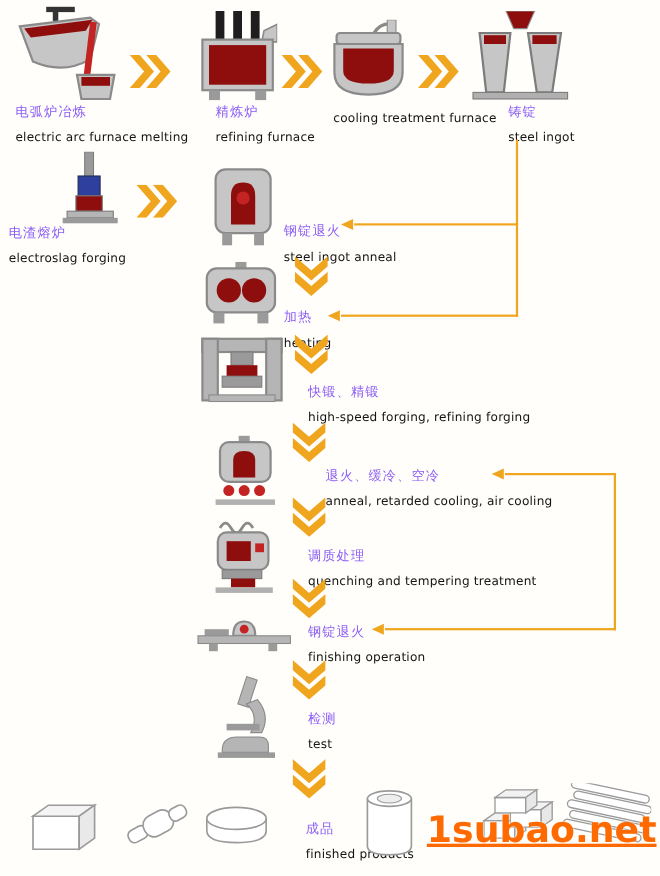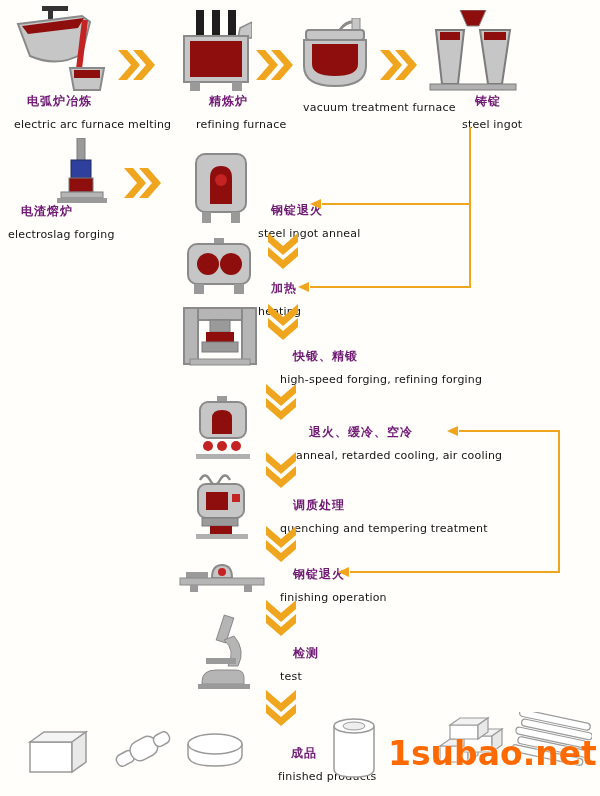--- a/index.html
+++ b/index.html
@@ -1,28 +1,28 @@
 <!DOCTYPE html>
 <html><head>
 <meta charset="utf-8">
 <style>
   * { margin:0; padding:0; box-sizing:border-box; }
   html,body { background:#ffffff; }
   body { font-family:"DejaVu Sans","Liberation Sans",sans-serif; }
   .canvas { position:relative; width:600px; height:796px; background:#fffefa; overflow:hidden; }
   .abs { position:absolute; }
-  .label .zh { font-weight:bold; font-size:12px; color:#701a75; white-space:nowrap; letter-spacing:1px;margin-left:13px; }
+  .label .zh { font-weight:normal; font-size:12px; color:#8b5cf6; white-space:nowrap; letter-spacing:1px; }
   .label .en { font-size:11px; color:#141414; white-space:nowrap; margin-top:8px; letter-spacing:0.2px; }
   .hline { position:absolute; height:2px; background:#EFA51E; }
   .vline { position:absolute; width:2px; background:#EFA51E; }
   .ah-left { position:absolute; width:0; height:0;
              border-top:5px solid transparent; border-bottom:5px solid transparent;
              border-right:11px solid #EFA51E; }
   .watermark { position:absolute; font-size:33px; font-weight:bold; color:#FF6A00;
-               letter-spacing:0px; text-shadow:0 0 2px #ffffff; white-space:nowrap; }
+               letter-spacing:0px; text-shadow:0 0 2px #ffffff; white-space:nowrap;text-decoration:underline; }
 </style>
 </head>
 <body>
 
 <div class="canvas">
 
   <div class="abs" style="left:12px;top:6px">
     <svg width="100" height="88" viewBox="0 0 100 88">
       <rect x="30" y="0" width="26" height="5" fill="#333"></rect>
       <rect x="36" y="4" width="5" height="9" fill="#333"></rect>
@@ -91,21 +91,21 @@
 
   <div class="abs label" style="left:14px;top:93px">
     <div class="zh">电弧炉冶炼</div>
     <div class="en">electric arc furnace melting</div>
   </div>
   <div class="abs label" style="left:196px;top:93px">
     <div class="zh">精炼炉</div>
     <div class="en">refining furnace</div>
   </div>
   <div class="abs label" style="left:303px;top:93px">
-    <div class="en">vacuum treatment furnace</div>
+    <div class="en">cooling treatment furnace</div>
   </div>
   <div class="abs label" style="left:462px;top:93px">
     <div class="zh">铸锭</div>
     <div class="en">steel ingot</div>
   </div>
 
   <div class="abs" style="left:54px;top:138px">
     <svg width="55" height="68" viewBox="0 0 55 68">
       <rect x="23" y="0" width="8" height="30" fill="#9a9a9a" stroke="#7c7c7c"></rect>
       <rect x="17" y="22" width="20" height="18" fill="#2E3F9E" stroke="#222a55"></rect>

